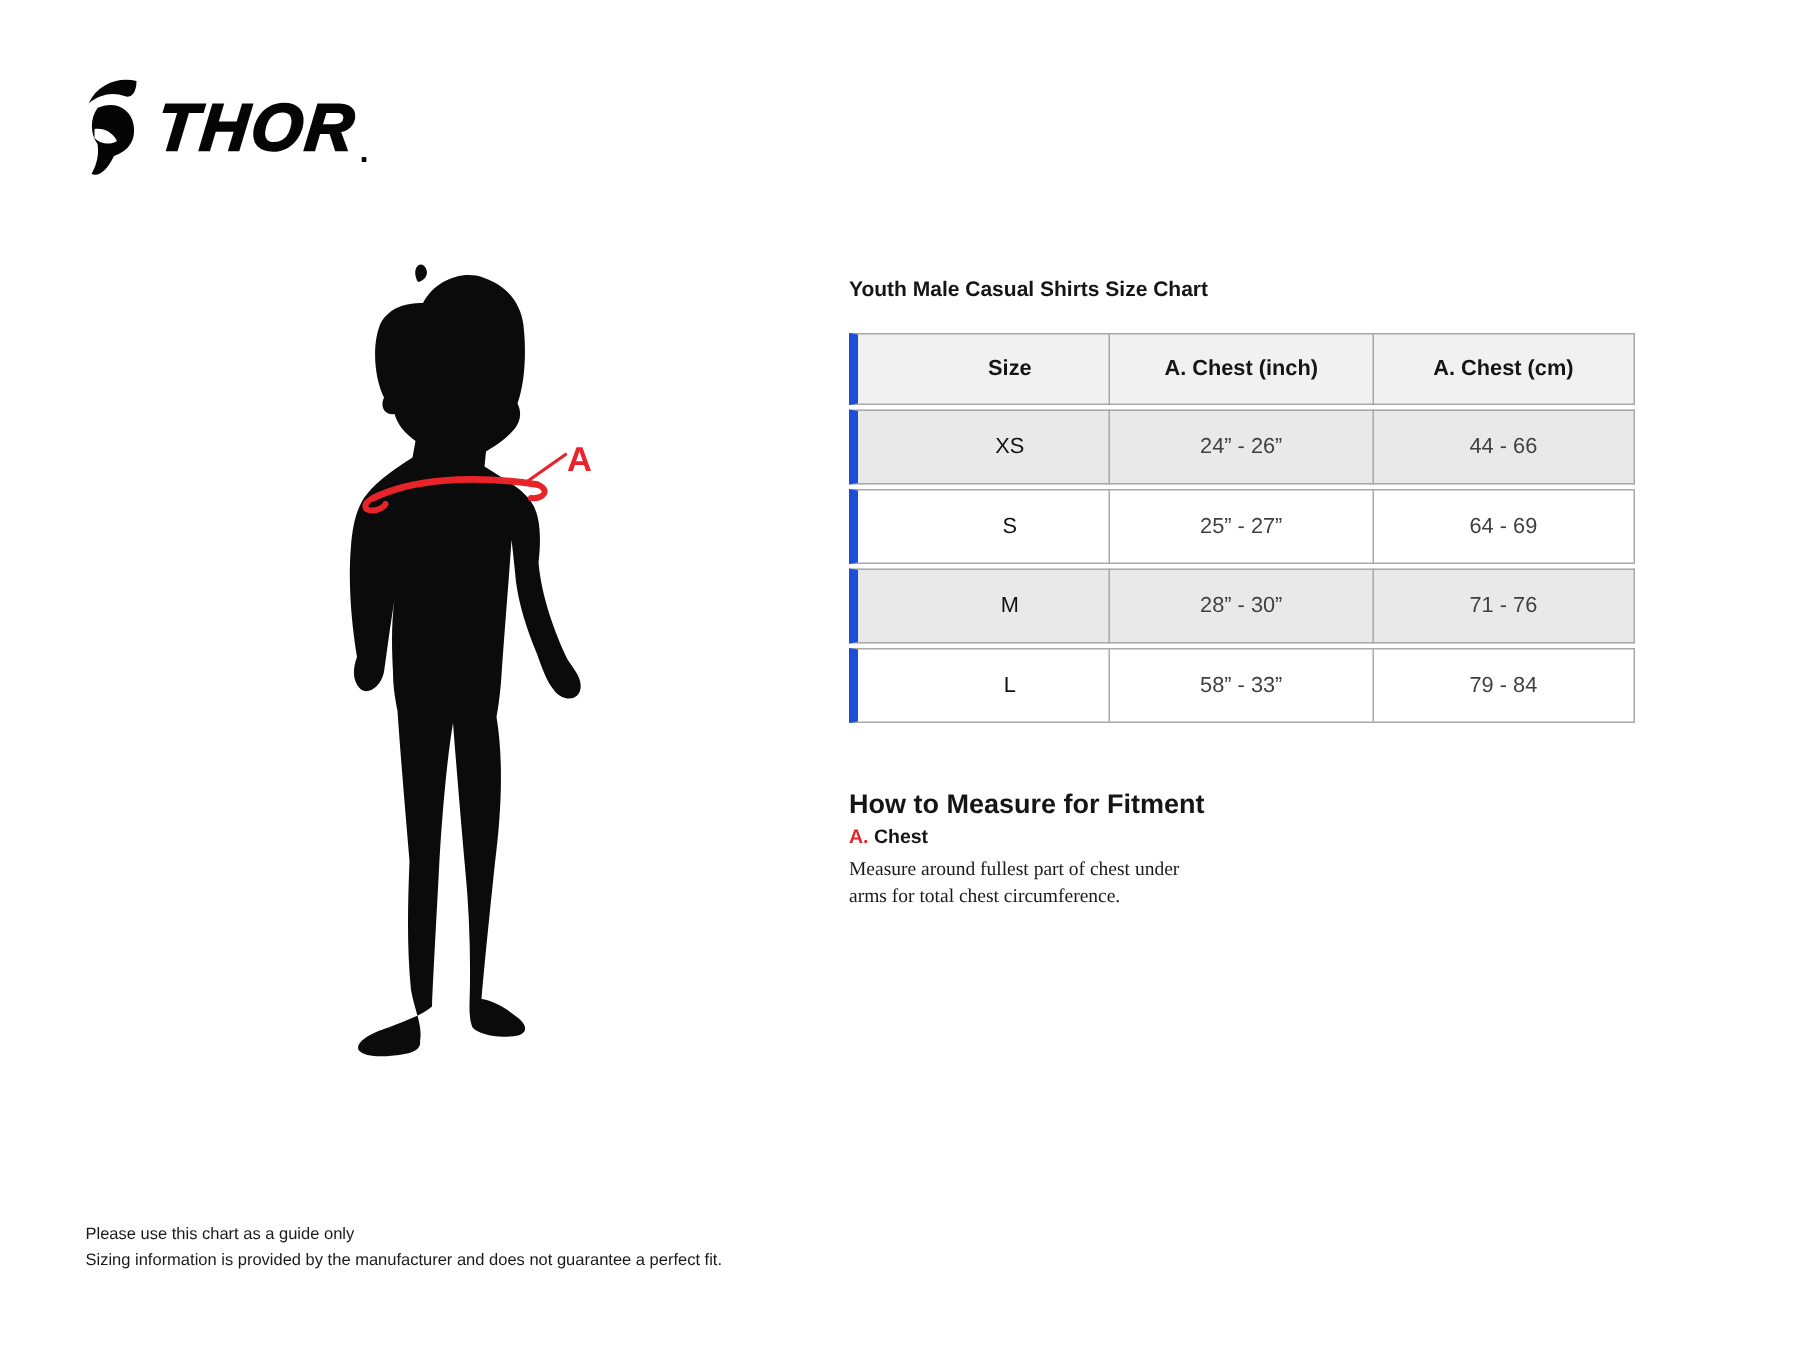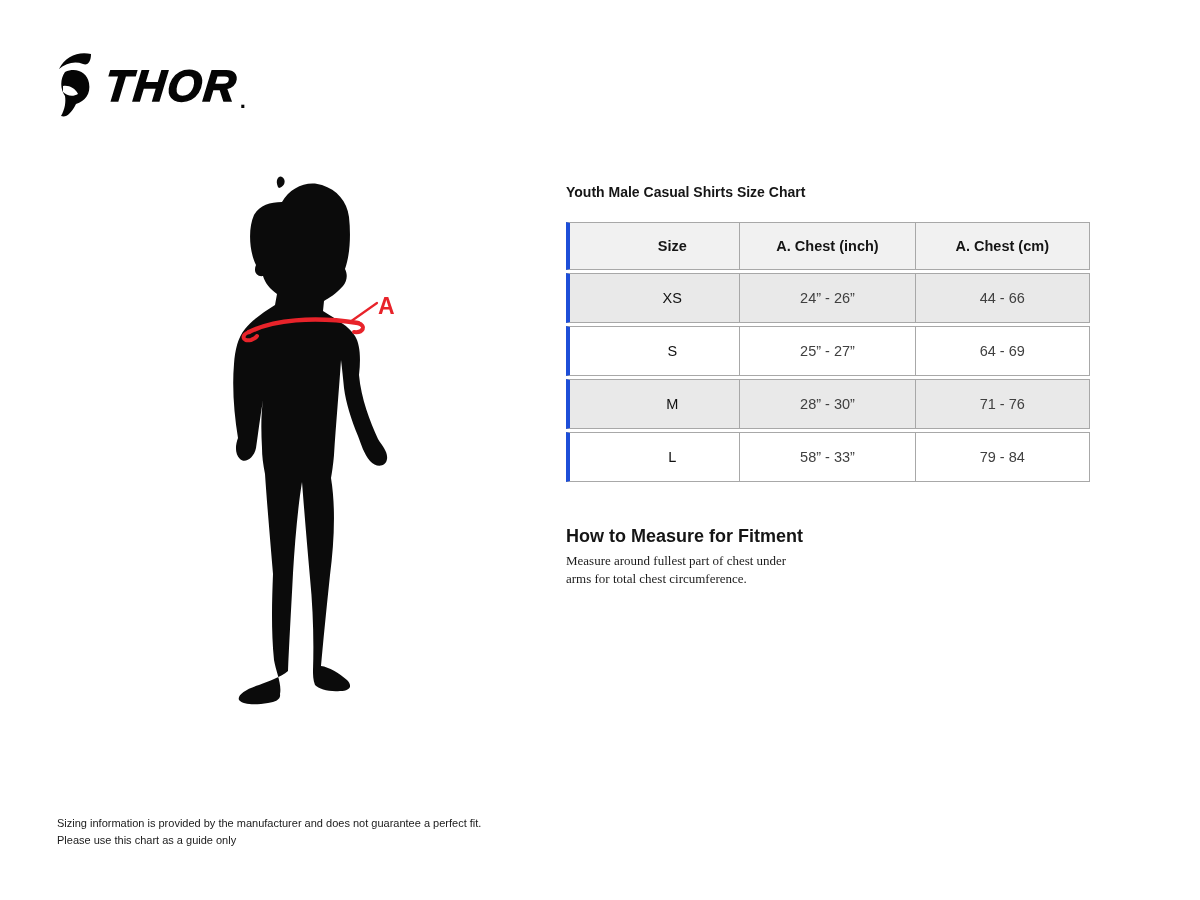--- a/index.html
+++ b/index.html
@@ -22,21 +22,21 @@
 
   
   .right-col { position: absolute; left: 566px; top: 184px; width: 524px; }
   .chart-title { margin: 0 0 19px 0; font-size: 14px; font-weight: bold; color: #151515; }
 
   table.size-table { width: 100%; border-collapse: separate; border-spacing: 0 3px; }
   .size-table th, .size-table td {
     border-top: 1px solid #a8a8a8; border-bottom: 1px solid #a8a8a8; border-right: 1px solid #a8a8a8;
     text-align: center; vertical-align: middle;
   }
-  .size-table th:first-child, .size-table td:first-child { border-left: 4px solid #1d4ed8; padding-left: 36px; }
+  .size-table th:first-child, .size-table td:first-child { border-left: 6px solid #1d4ed8; padding-left: 36px; }
   .size-table th { height: 48px; background: #f1f1f1; font-size: 14.5px; font-weight: bold; color: #151515; }
   .size-table td { height: 50px; background: #ffffff; font-size: 14.5px; color: #404040; }
   .size-table tr.alt td { background: #e9e9e9; }
   .size-table td.col-size { font-weight: normal; color: #111111; }
 
   .measure-heading { margin: 41px 0 3px 0; font-size: 18px; font-weight: bold; color: #151515; }
   .measure-item-title { font-size: 13px; font-weight: bold; color: #151515; }
   .measure-key { color: #e8232a; font-weight: bold; }
   .measure-desc { width: 242px; margin: 5px 0 0 0; font-size: 13px; line-height: 1.38; color: #1b1b1b; font-family: Liberation Serif, serif; }
 
@@ -151,22 +151,26 @@
     <td class="col-size">L</td>
     <td>58” - 33”</td>
     <td>79 - 84</td>
   </tr>
 
 </tbody>
     </table>
 
     <h2 class="measure-heading">How to Measure for Fitment</h2>
     <div class="measure-item">
+      <div class="measure-item-title">
+        <span class="measure-key">A.</span>
+        <span>Chest</span>
+      </div>
       <p class="measure-desc">Measure around fullest part of chest under arms for total chest circumference.</p>
     </div>
   </div>
 
   <div class="footer">
+    <div>Please use this chart as a guide only</div>
     <div>Sizing information is provided by the manufacturer and does not guarantee a perfect fit.</div>
-    <div>Please use this chart as a guide only</div>
   </div>
 
 </div>
 
 </body></html>

